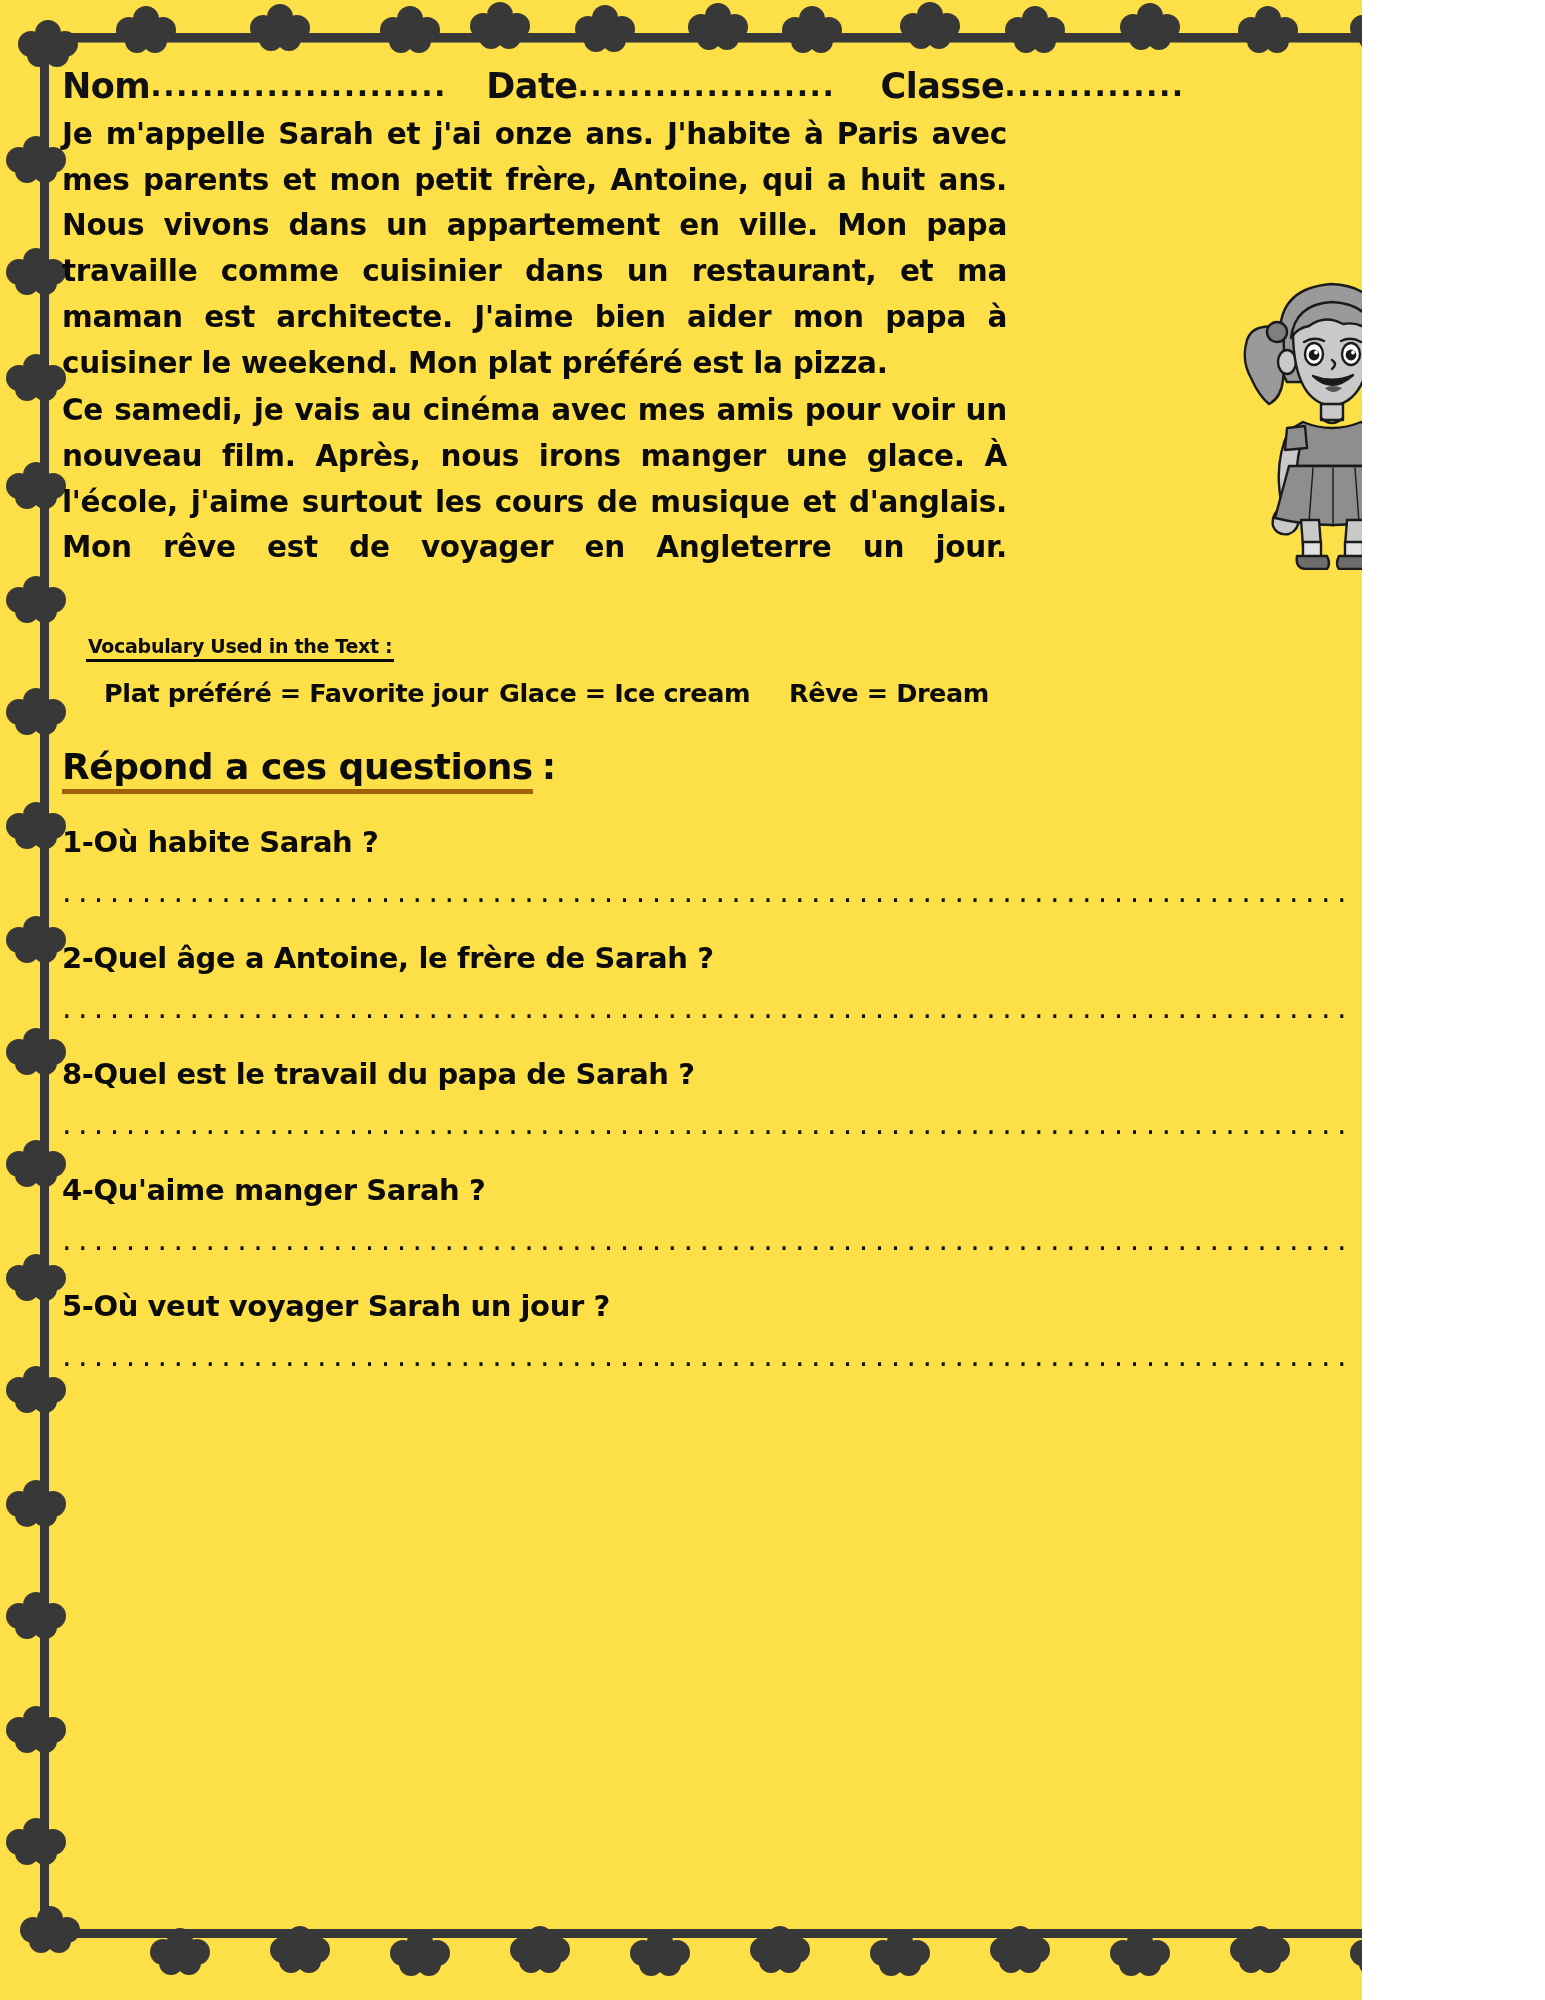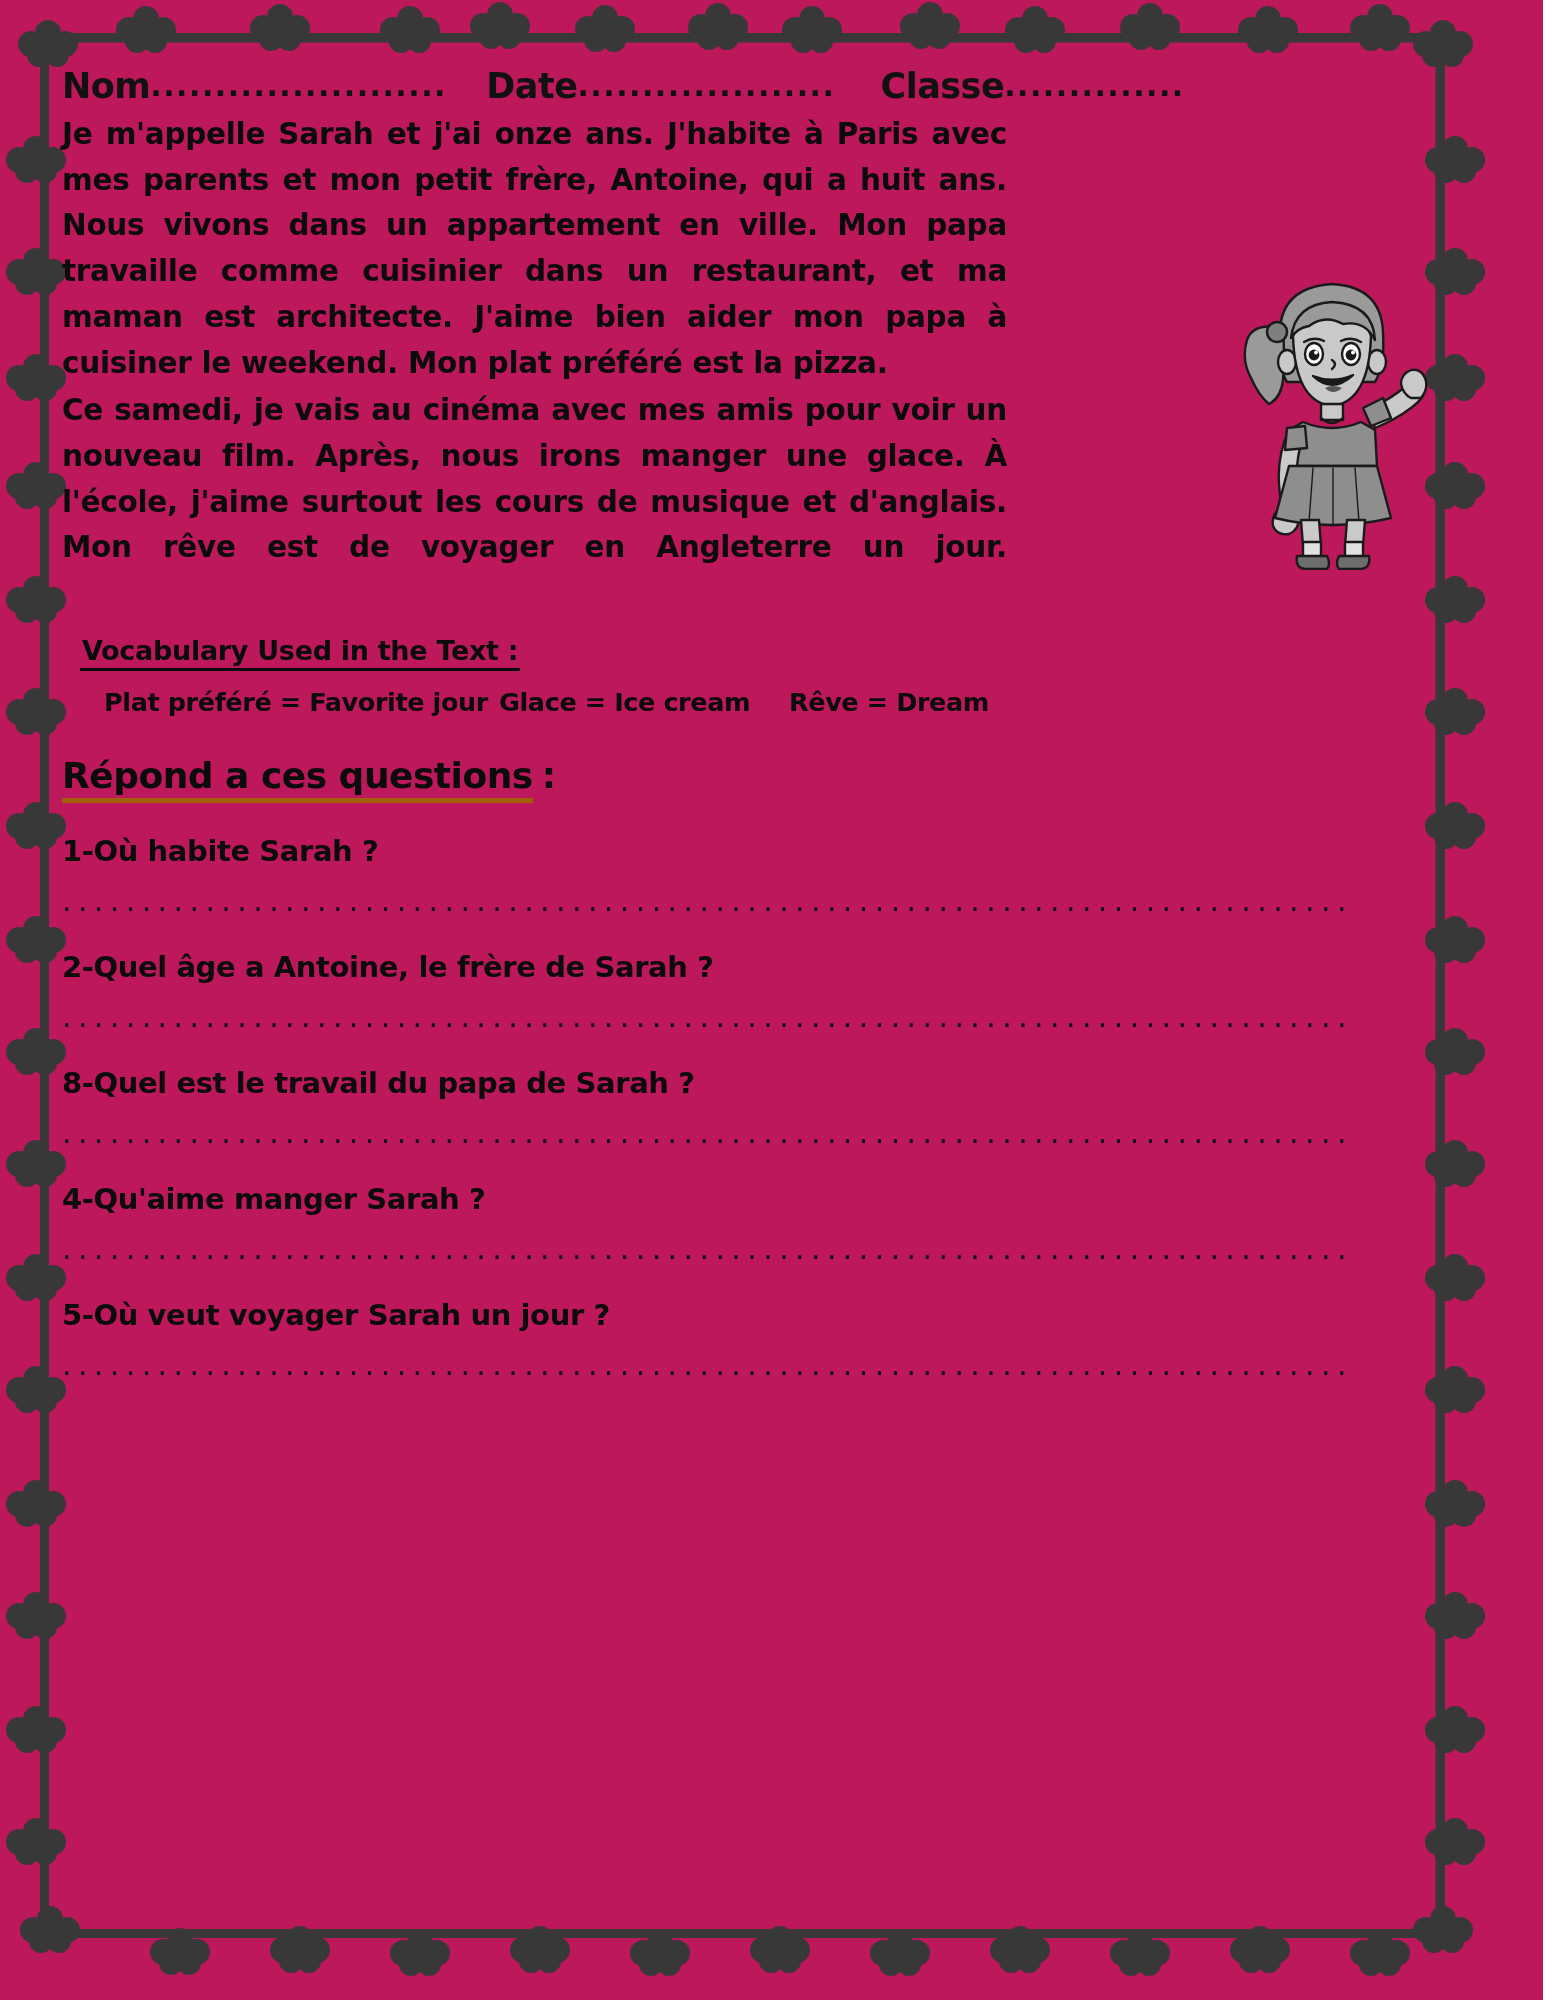--- a/index.html
+++ b/index.html
@@ -10,23 +10,23 @@
   body {
     width: 1545px;
     height: 2000px;
     font-family: "DejaVu Sans", sans-serif;
     -webkit-font-smoothing: antialiased;
   }
 
   
   .page {
     position: relative;
-    width: 1543px;
+    width: 1362px;
     height: 2000px;
-    background: #be185d;
+    background: #fde047;
     overflow: hidden;
     box-sizing: border-box;
   }
 
   
   .frame {
     position: absolute;
     left: 40px;
     top: 33px;
     width: 1405px;
@@ -127,26 +127,26 @@
     top: 218px;
     width: 205px;
     height: 300px;
   }
 
   
   .vocab-wrap { margin-top: 18px; }
   .vocab-title {
     display: inline-block;
     font-family: "DejaVu Sans", sans-serif;
-    font-size: 27px;
+    font-size: 19px;
     font-weight: 700;
     color: #0b0b0b;
     border-bottom: 3px solid #0b0b0b;
     padding: 0 2px 2px 2px;
-    margin-left: 18px;
+    margin-left: 24px;
     letter-spacing: -0.3px;
     text-align: center;
   }
   .vocab-row {
     display: flex;
     margin-top: 16px;
     padding-left: 42px;
     font-family: "DejaVu Sans", sans-serif;
     font-size: 25.5px;
     font-weight: 700;

